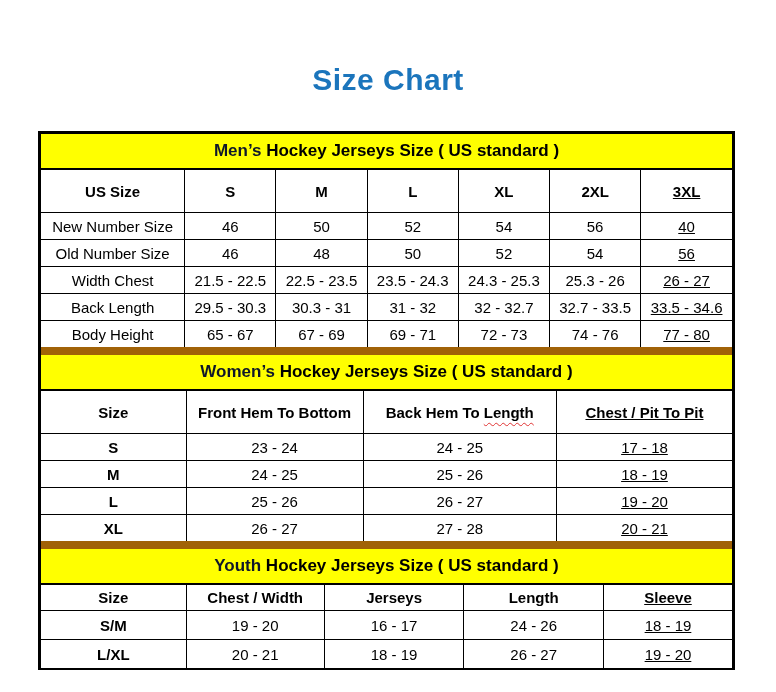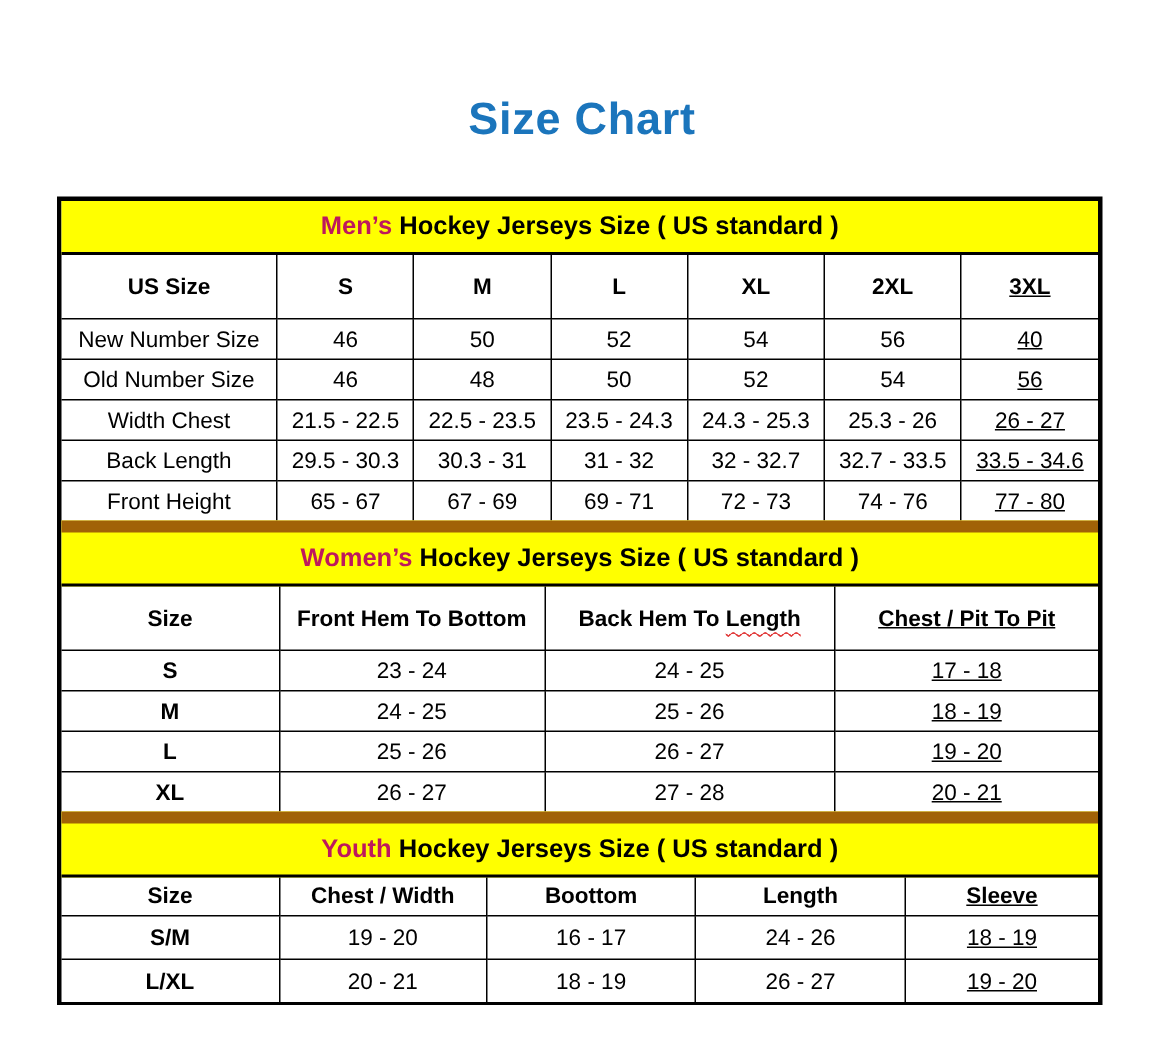--- a/index.html
+++ b/index.html
@@ -35,21 +35,21 @@
     text-align: center;
     font-weight: bold;
     font-size: 17px;
     line-height: 21px;
     padding: 6px 0 7px 0;
     border-top: 8px solid #a16207;
     border-bottom: 2px solid #000;
     color: #000;
   }
   .chart-wrapper > .banner:first-child { border-top: none; }
-  .banner .hl { color: #be185d; }
+  .banner .hl { color: #0f172a; }
   table {
     width: 100%;
     border-collapse: collapse;
     table-layout: fixed;
   }
   th, td {
     border: 1.5px solid #000;
     text-align: center;
     vertical-align: middle;
     padding: 0 2px;
@@ -142,21 +142,21 @@
           <tr>
             <td>Back Length</td>
             <td>29.5 - 30.3</td>
             <td>30.3 - 31</td>
             <td>31 - 32</td>
             <td>32 - 32.7</td>
             <td>32.7 - 33.5</td>
             <td>33.5 - 34.6</td>
           </tr>
           <tr>
-            <td>Front Height</td>
+            <td>Body Height</td>
             <td>65 - 67</td>
             <td>67 - 69</td>
             <td>69 - 71</td>
             <td>72 - 73</td>
             <td>74 - 76</td>
             <td>77 - 80</td>
           </tr>
         </tbody>
       </table>
       <div class="banner"><span class="hl">Women’s</span><span> Hockey Jerseys Size ( US standard )</span></div>
@@ -208,21 +208,21 @@
           <col style="width: 21%;">
           <col style="width: 20%;">
           <col style="width: 20.2%;">
           <col style="width: 20.2%;">
           <col style="width: 18.6%;">
         </colgroup>
         <thead>
           <tr>
             <th>Size</th>
             <th>Chest / Width</th>
-            <th>Boottom</th>
+            <th>Jerseys</th>
             <th>Length</th>
             <th>Sleeve</th>
           </tr>
         </thead>
         <tbody>
           <tr>
             <td>S/M</td>
             <td>19 - 20</td>
             <td>16 - 17</td>
             <td>24 - 26</td>

